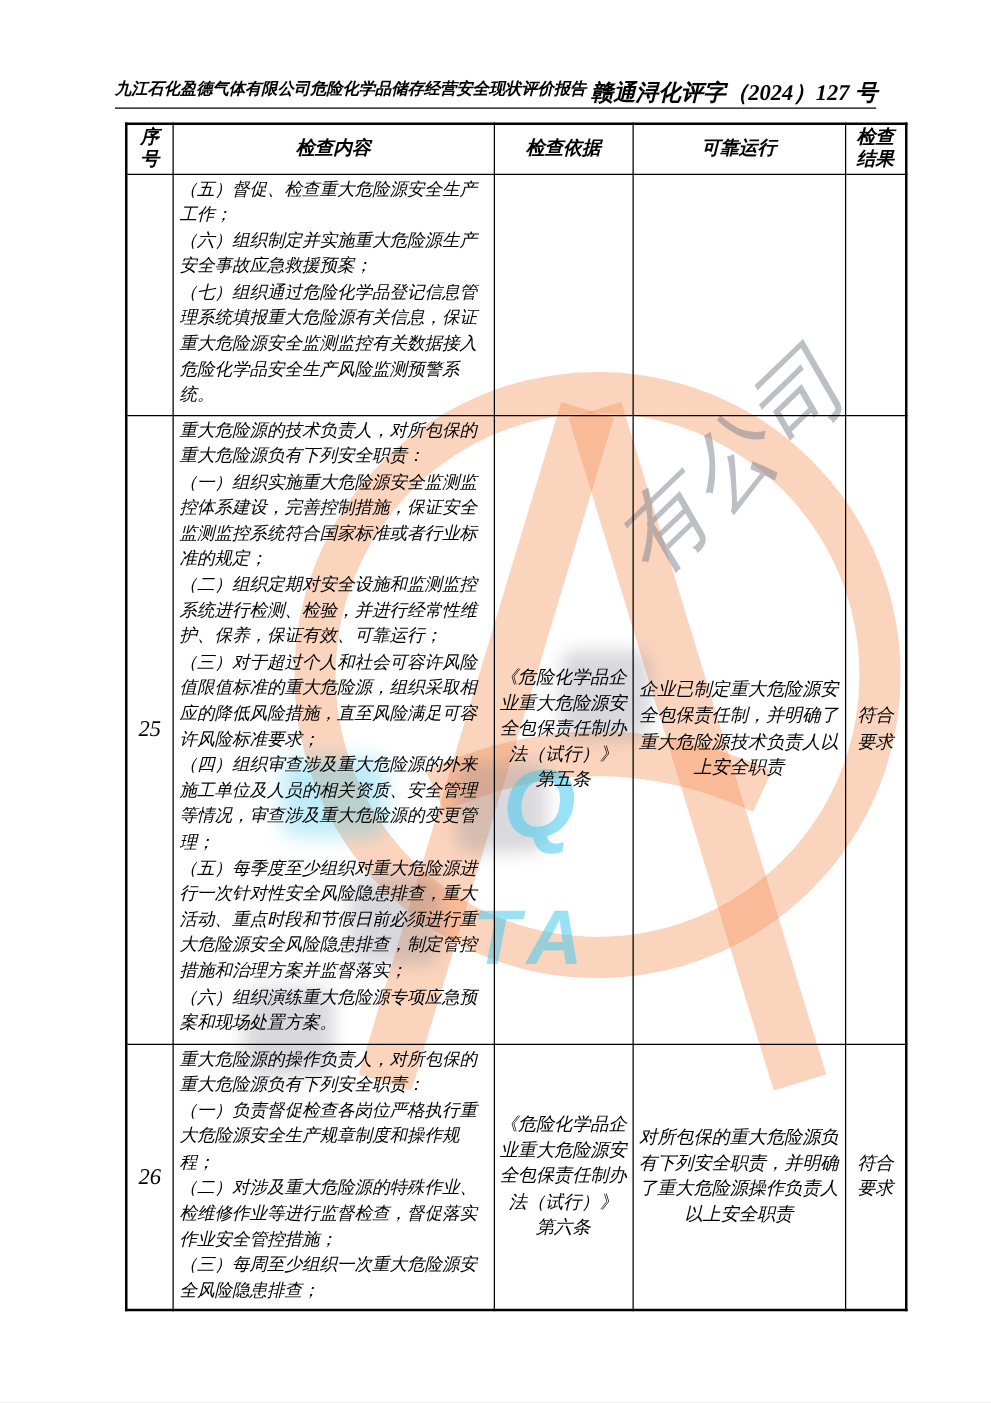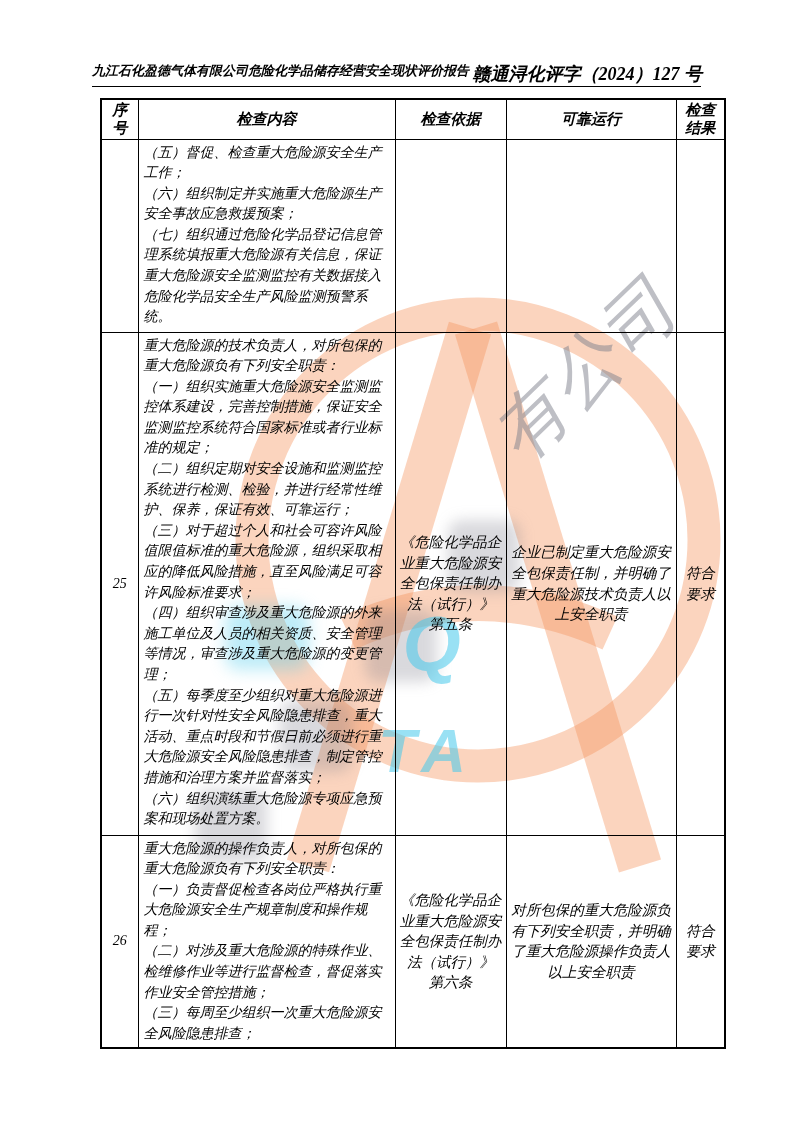--- a/index.html
+++ b/index.html
@@ -37,21 +37,21 @@
     overflow:hidden;
   }
   th.hcell{
     font-family:"Liberation Sans","DejaVu Sans",sans-serif;
     font-weight:bold;font-size:15px;line-height:18px;
     text-align:center;vertical-align:middle;
     padding:1px;white-space:pre-line;
   }
   td.cell-no{
     text-align:center;vertical-align:middle;
-    font-size:14px;padding:2px;
+    font-size:18px;padding:2px;
   }
   td.cell-content{
     vertical-align:top;text-align:left;
     font-size:14px;line-height:20.6px;
     padding:3px 5px;
     white-space:pre-wrap;
   }
   td.cell-mid{
     text-align:center;vertical-align:middle;
     font-size:14.5px;line-height:20.6px;

